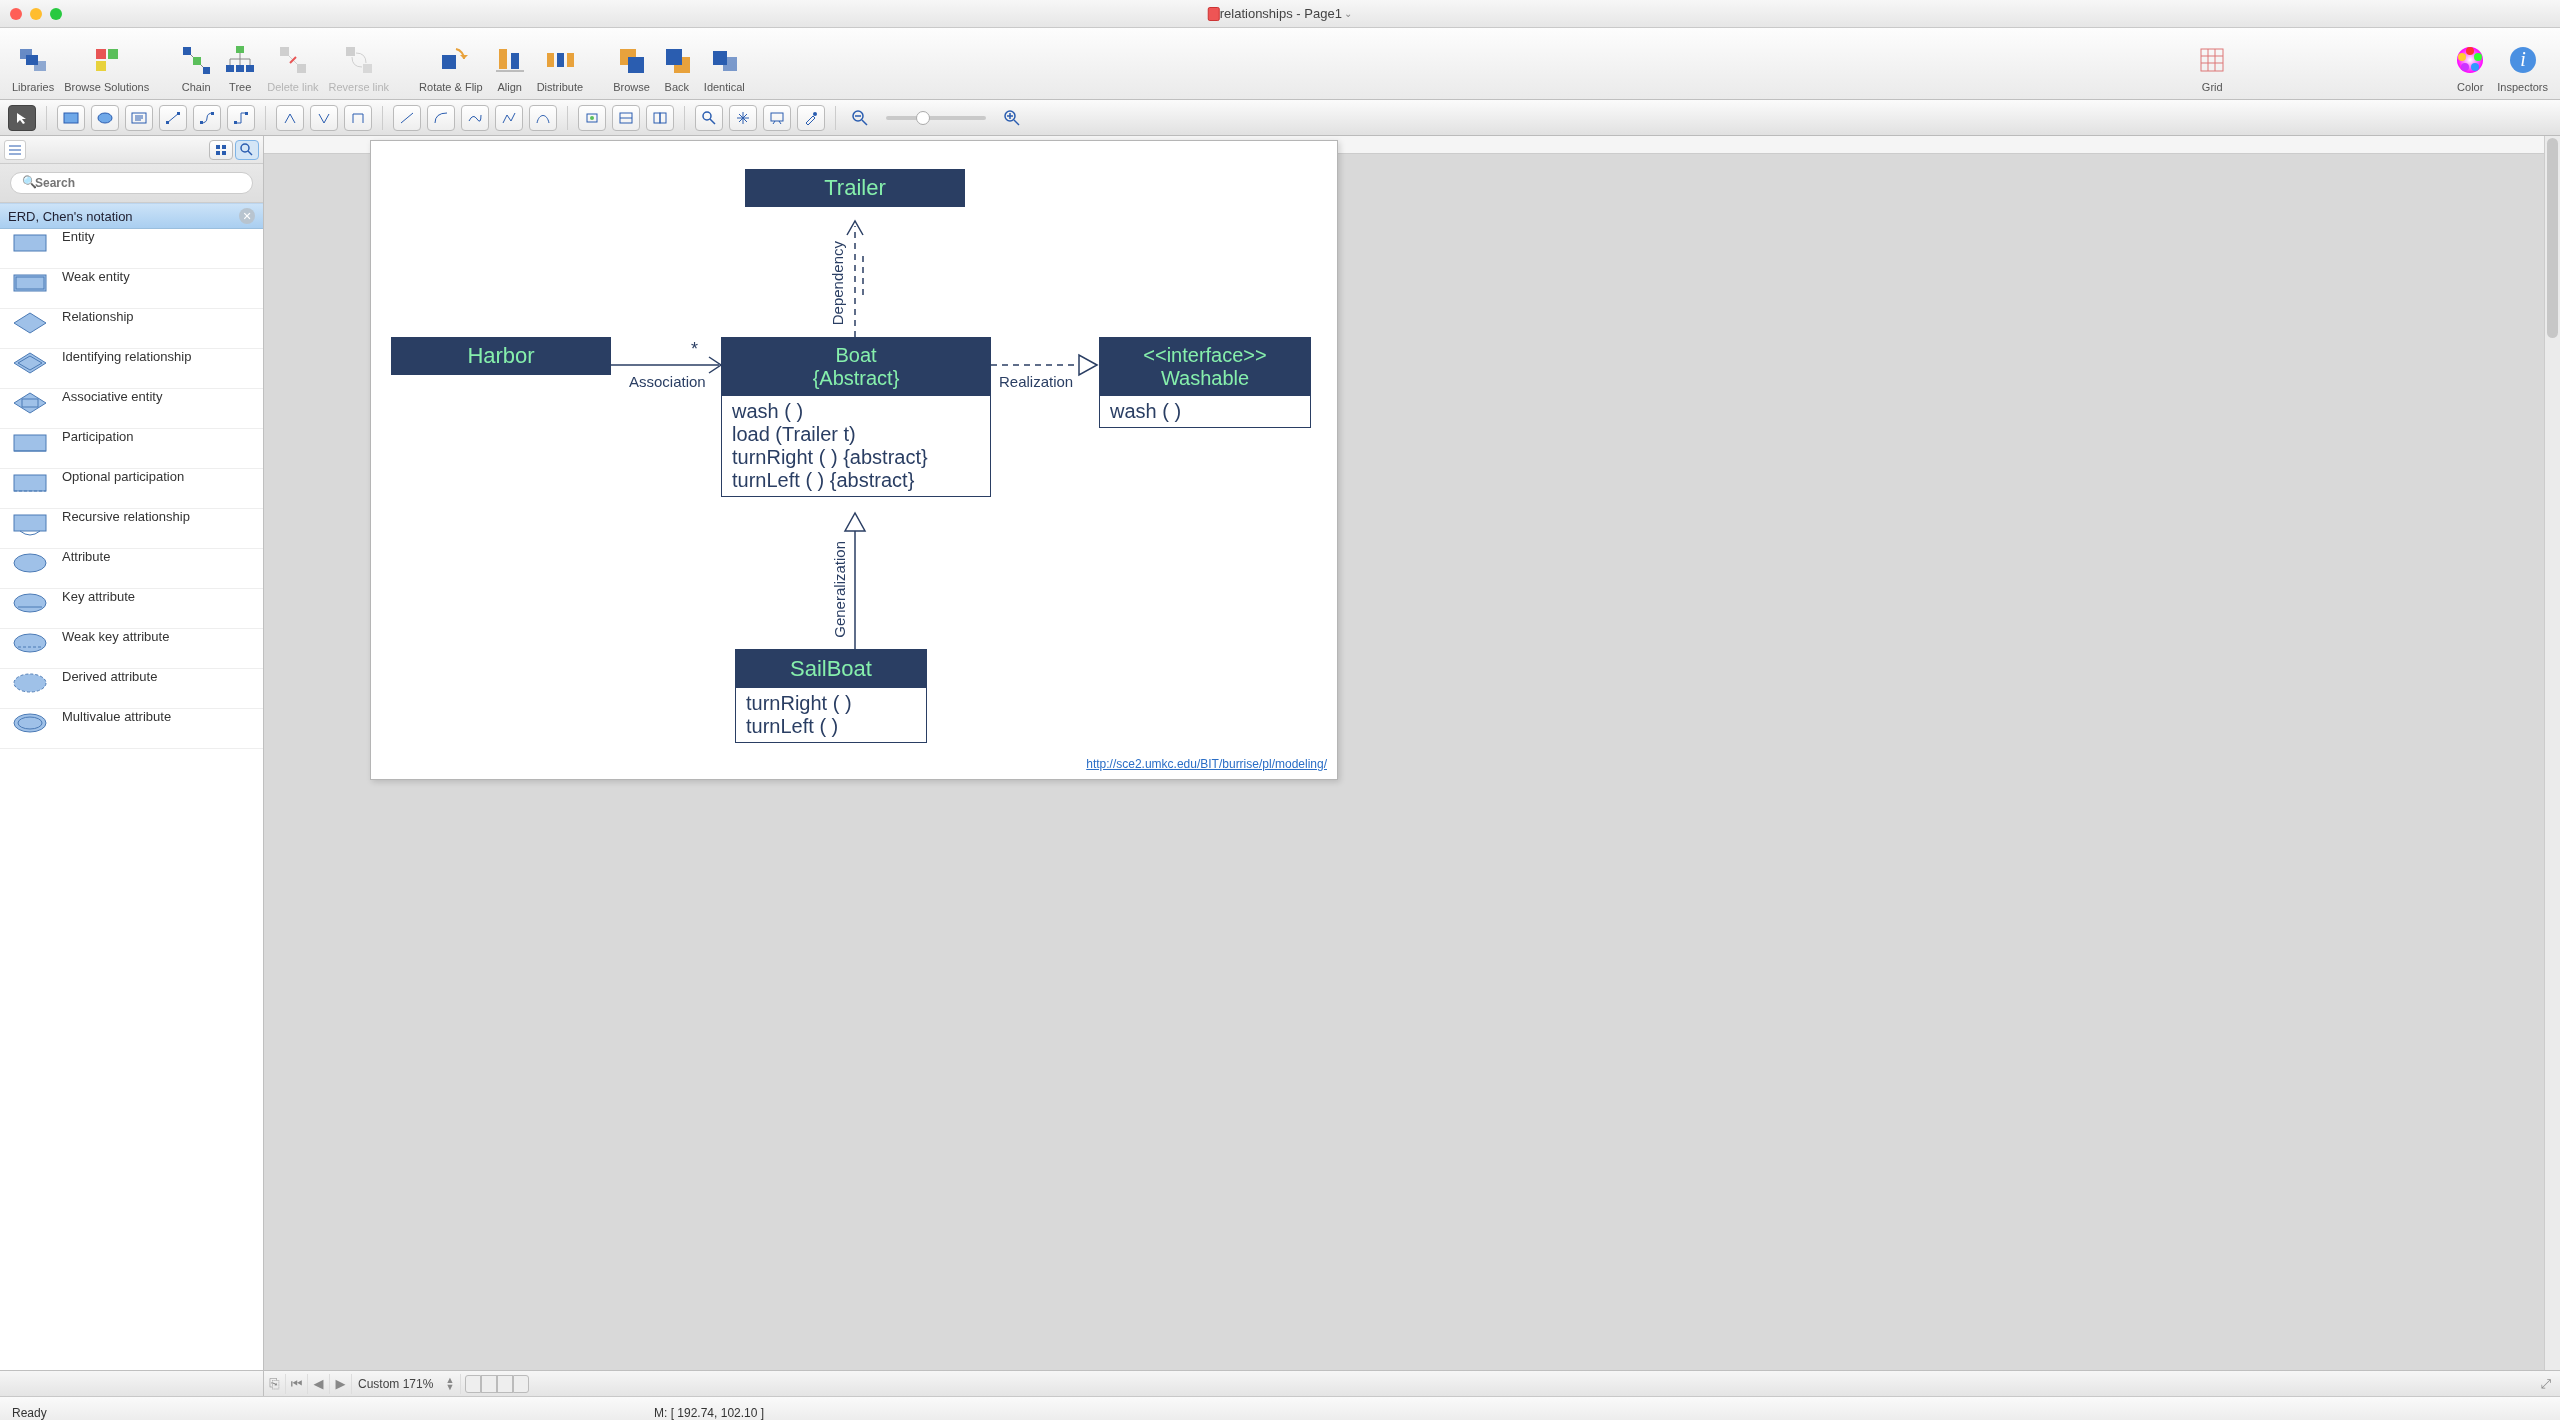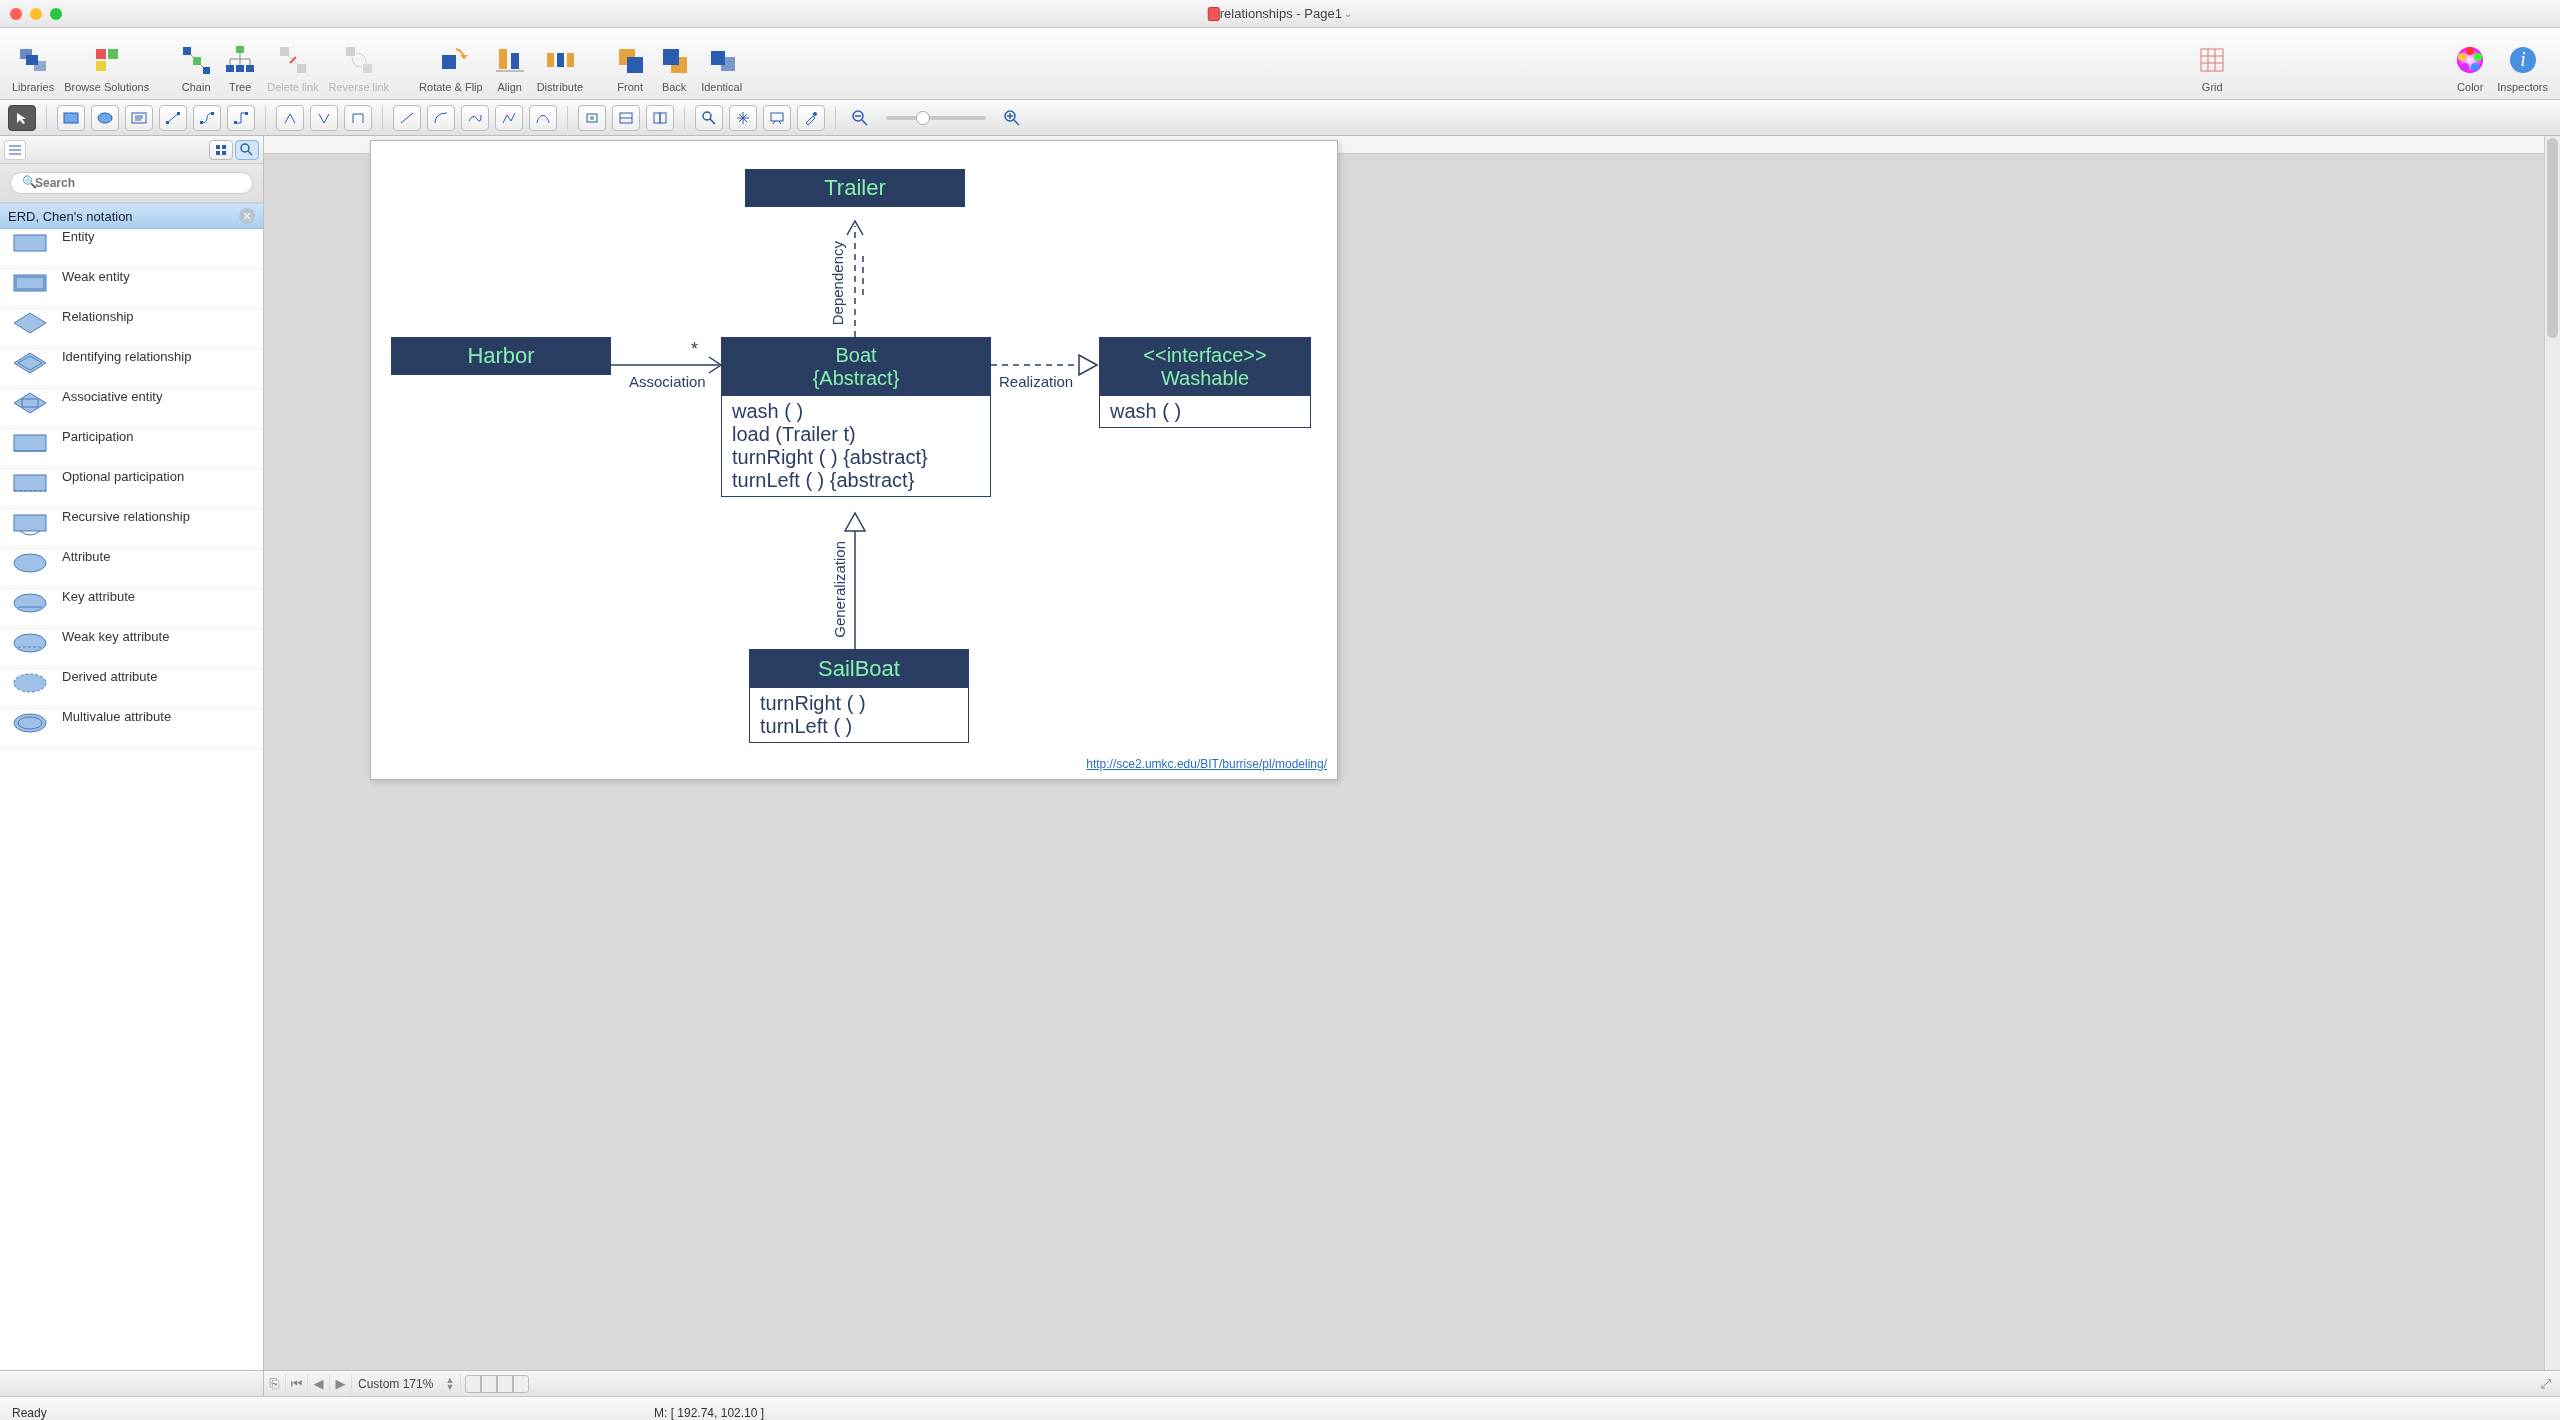--- a/index.html
+++ b/index.html
@@ -212,21 +212,21 @@
       </div>
     </div>
   <div class="tb-group" id="tbg3">
       <div class="tb-btn">
         <div class="ico">
           <svg width="34" height="34">
             <rect x="6" y="6" width="16" height="16" fill="#e8a23c"></rect>
             <rect x="14" y="14" width="16" height="16" fill="#2a5db0"></rect>
           </svg>
         </div>
-        <span>Front</span>
+        <span>Browse</span>
       </div>
       <div class="tb-btn">
         <div class="ico">
           <svg width="34" height="34">
             <rect x="14" y="14" width="16" height="16" fill="#e8a23c"></rect>
             <rect x="6" y="6" width="16" height="16" fill="#2a5db0"></rect>
           </svg>
         </div>
         <span>Back</span>
       </div>
@@ -620,21 +620,21 @@
 
       <div class="umlbox" style="left:728px; top:196px; width:212px;">
         <div class="umlhead small">
           <span>&lt;&lt;interface&gt;&gt;</span><br><span>Washable</span>
         </div>
         <div class="umlbody" id="washable-ops">
             <div>wash ( )</div>
           </div>
       </div>
 
-      <div class="umlbox" style="left:378px; top:508px; width:220px;">
+      <div class="umlbox" style="left:364px; top:508px; width:192px;">
         <div class="umlhead">SailBoat</div>
         <div class="umlbody" id="sailboat-ops">
             <div>turnRight ( )</div>
             <div>turnLeft ( )</div>
           </div>
       </div>
 
       <svg style="position:absolute; top:0; left:0; width:100%; height:100%; pointer-events:none;">
 
         <line x1="484" y1="196" x2="484" y2="85" stroke="#2a3e63" stroke-width="1.5" stroke-dasharray="6,5"></line>

